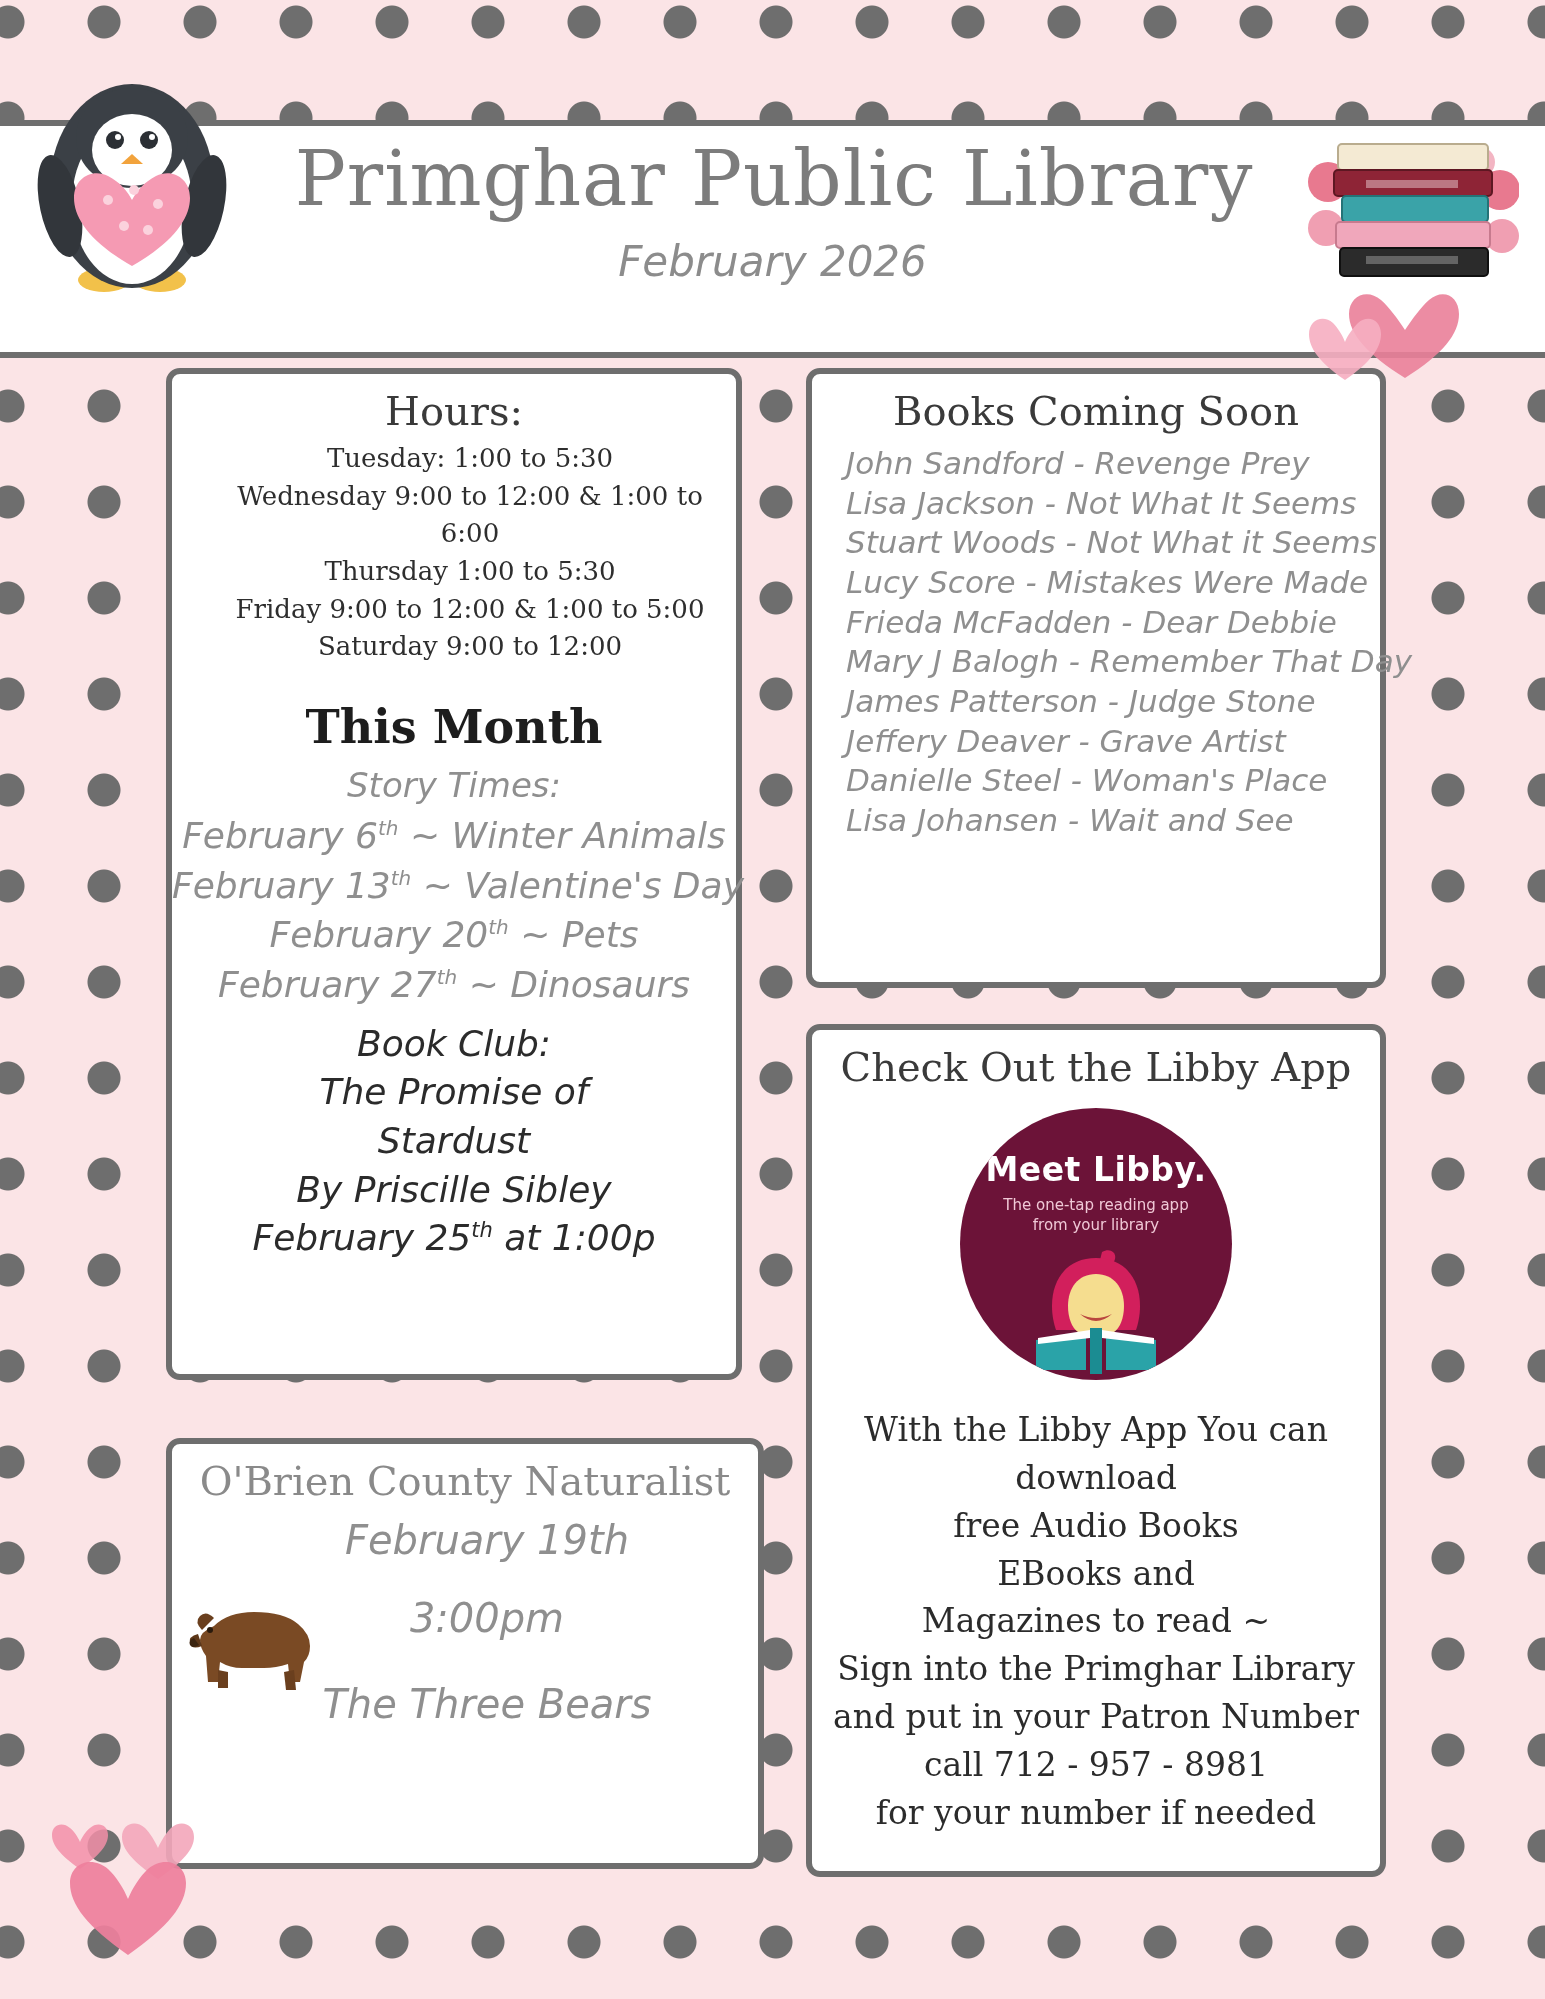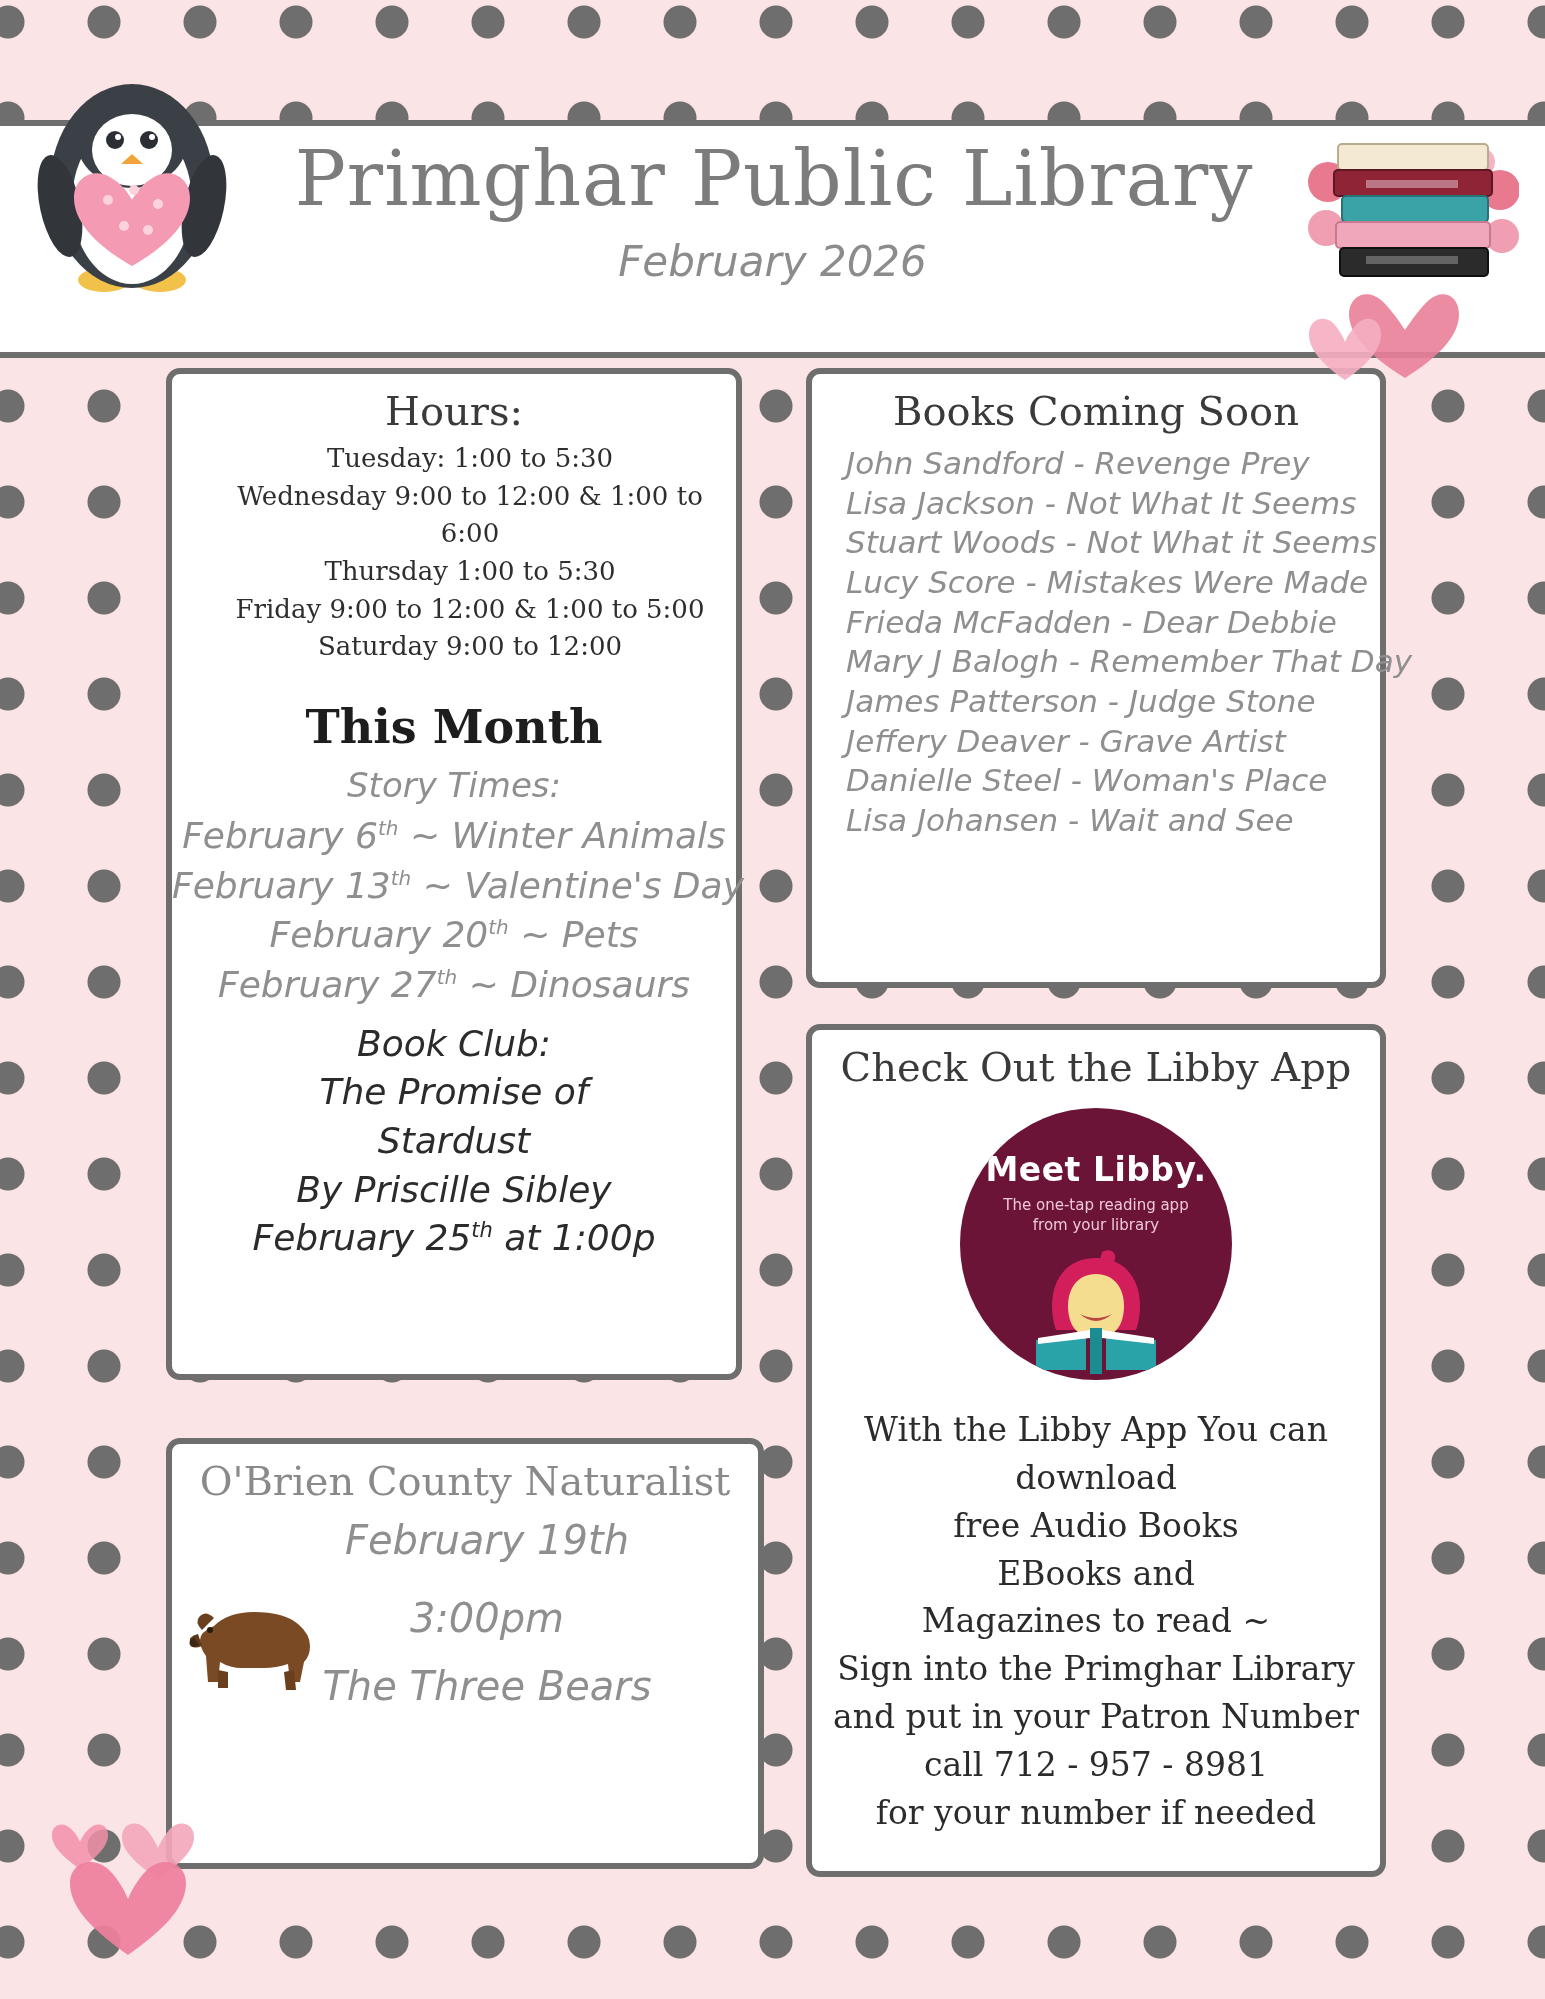--- a/index.html
+++ b/index.html
@@ -375,21 +375,21 @@
       <div class="libby-line">and put in your Patron Number</div>
       <div class="libby-line">call  712 - 957 - 8981</div>
       <div class="libby-line">for your number if needed</div>
     </div>
   </div>
 
   <div class="panel" id="panel-nat">
     <div class="panel-title grey">O'Brien County Naturalist</div>
     <div class="nat-line script">February 19th</div>
     <div class="nat-line script" style="margin-top:18px">3:00pm</div>
-    <div class="nat-line script" style="margin-top:8px">The Three Bears</div>
+    <div class="nat-line script" style="margin-top:26px">The Three Bears</div>
 
     <svg id="bear" viewBox="0 0 150 110">
       <path d="M26 40 q14 -14 40 -14 q30 0 44 12 q12 10 12 22 q0 10 -6 16 l-4 20 l-10 0 l-2 -18 q-12 4 -24 4 l-22 0 q-12 0 -22 -6 l-2 20 l-10 0 l-2 -26 q-6 -8 -6 -16 q0 -8 14 -14 z" fill="#7a4a24"></path>
       <path d="M14 44 q-8 -8 -2 -14 q6 -6 14 2 z" fill="#6a3f1e"></path>
       <path d="M10 48 q-10 2 -8 10 q2 6 12 2 z" fill="#5d3719"></path>
       <circle cx="22" cy="44" r="3" fill="#2a1a0c"></circle>
       <path d="M6 52 q-6 2 -4 7 q3 4 9 0 z" fill="#3b2410"></path>
       <path d="M30 84 l0 18 l10 0 l0 -16 z" fill="#6a3f1e"></path>
       <path d="M96 86 l2 18 l10 0 l-2 -20 z" fill="#6a3f1e"></path>
     </svg>

